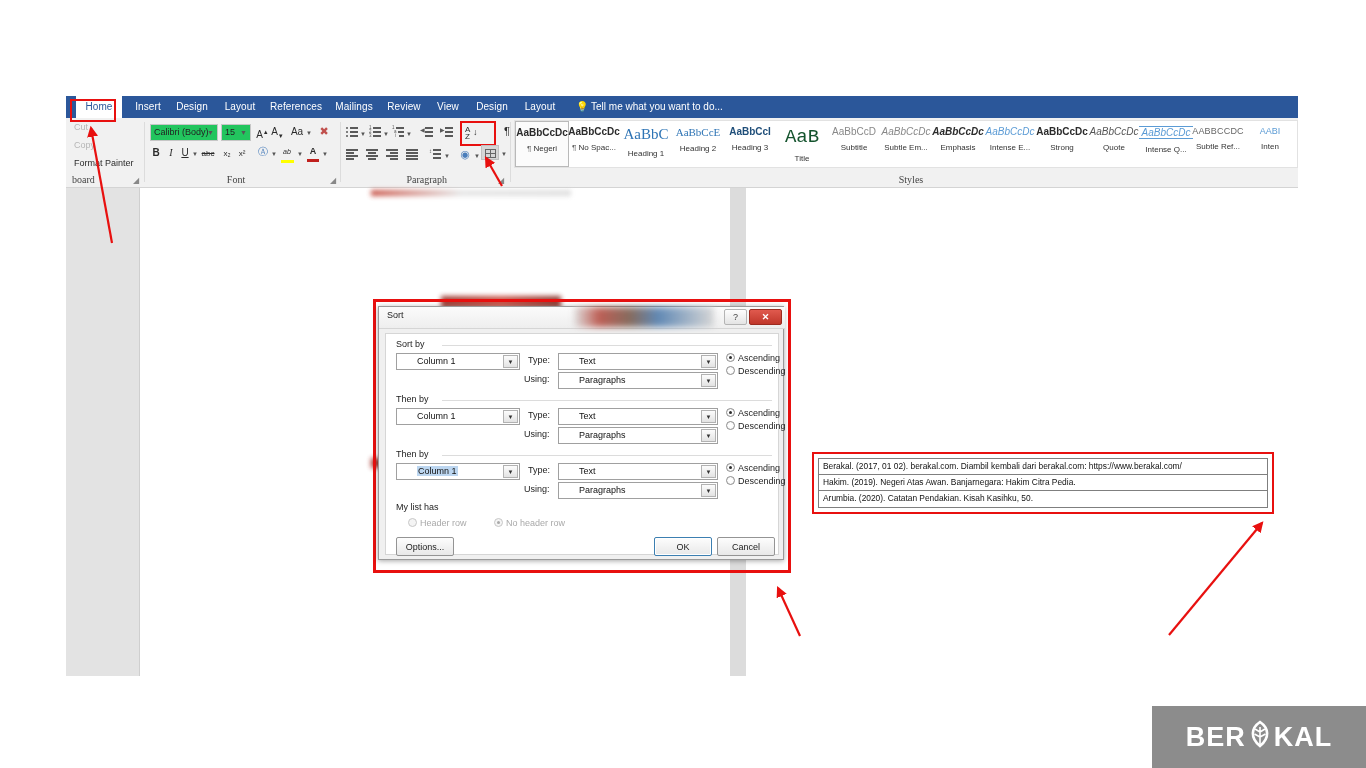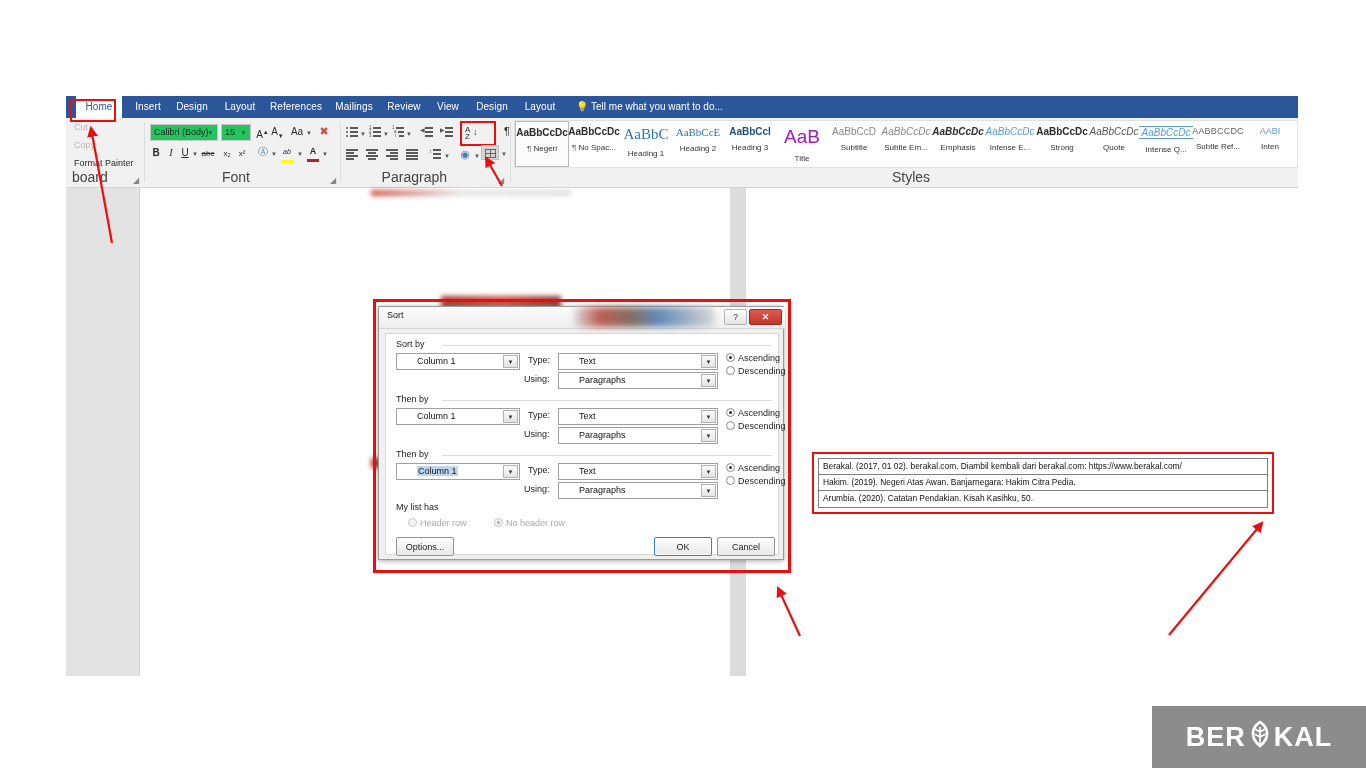--- a/index.html
+++ b/index.html
@@ -40,22 +40,22 @@
     color:#ffffff; font-size:10px; white-space:nowrap;
   }
   #tellme .bulb { font-size:10px; }
 
   
   #ribbon {
     position:absolute; left:0; top:22px; width:1232px; height:70px;
     background:#f1f1f1; border-bottom:1px solid #d4d4d4;
   }
   .grp-label {
-    position:absolute; bottom:2px; font-size:14px; color:#444;
-    text-align:center; white-space:nowrap;
+    position:absolute; bottom:2px; font-size:10px; color:#444;
+    text-align:center; white-space:nowrap;font-family:Liberation Serif, serif;
   }
   .grp-sep { position:absolute; top:4px; width:1px; height:60px; background:#dcdcdc; }
   .dlg-launch { position:absolute; bottom:2px; font-size:8px; color:#888; }
 
   
   .clip-item {
     position:absolute; left:8px; font-size:9px; white-space:nowrap;
   }
   .clip-dim { color:#b6b6b6; }
   .clip-on  { color:#2b2b2b; }
@@ -115,21 +115,21 @@
   }
   .style-name {
     display:block; margin-top:6px; font-size:8px; color:#333;
     white-space:nowrap; overflow:hidden;
   }
   .sp-normal { font-weight:bold; }
   .sp-nospace { font-weight:bold; }
   .sp-h1 { font-family:"Liberation Serif", serif; color:#2e74b5; font-size:15px; }
   .sp-h2 { font-family:"Liberation Serif", serif; color:#2e74b5; font-size:11px; }
   .sp-h3 { font-weight:bold; color:#1f4e79; font-size:10px; }
-  .sp-title { font-family:Liberation Sans, sans-serif; font-size:19px; color:#a21caf; }
+  .sp-title { font-family:Liberation Mono, monospace; font-size:19px; color:#14532d; }
   .sp-subtitle { color:#888; font-size:10px; }
   .sp-subem { font-style:italic; color:#888; }
   .sp-emph { font-style:italic; font-weight:bold; color:#2b2b2b; }
   .sp-intem { font-style:italic; color:#5b9bd5; }
   .sp-strong { font-weight:bold; color:#2b2b2b; }
   .sp-quote { font-style:italic; color:#555; }
   .sp-intq { font-style:italic; color:#5b9bd5; border-top:1px solid #5b9bd5; border-bottom:1px solid #5b9bd5; }
   .sp-subref { color:#666; font-size:9px; letter-spacing:.2px; }
   .sp-intref { color:#5b9bd5; font-size:9px; }
   .pilcrow { font-size:8px; color:#666; }

